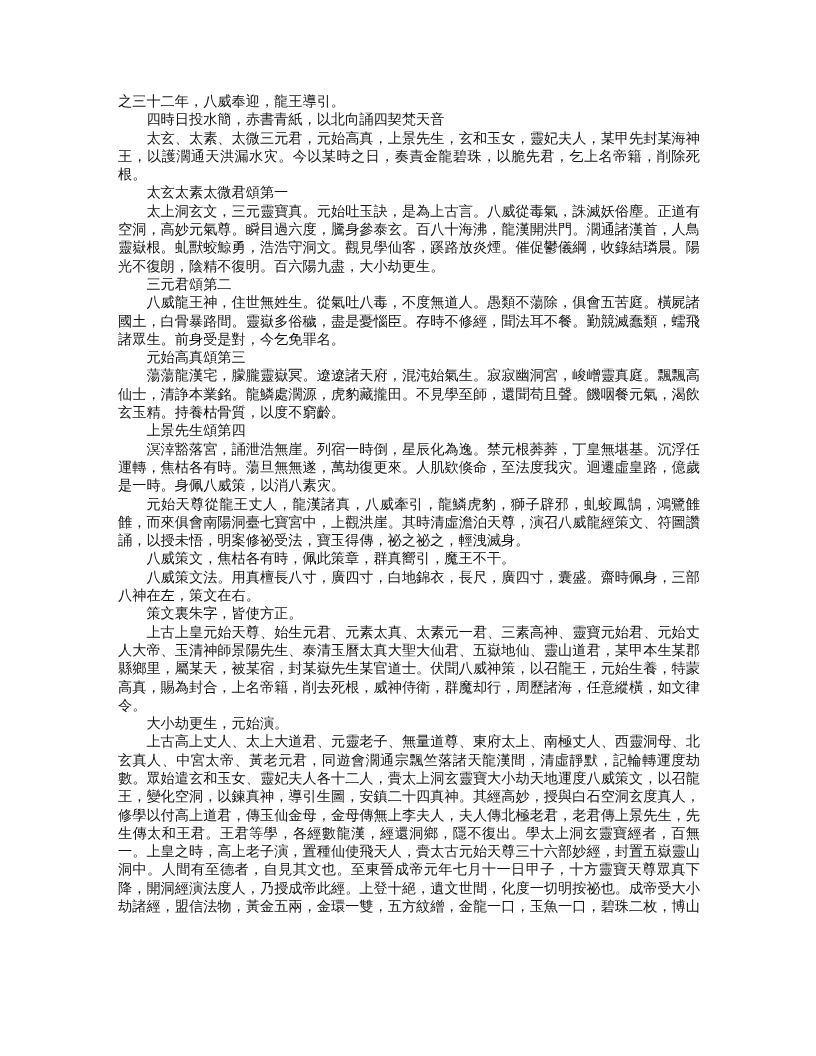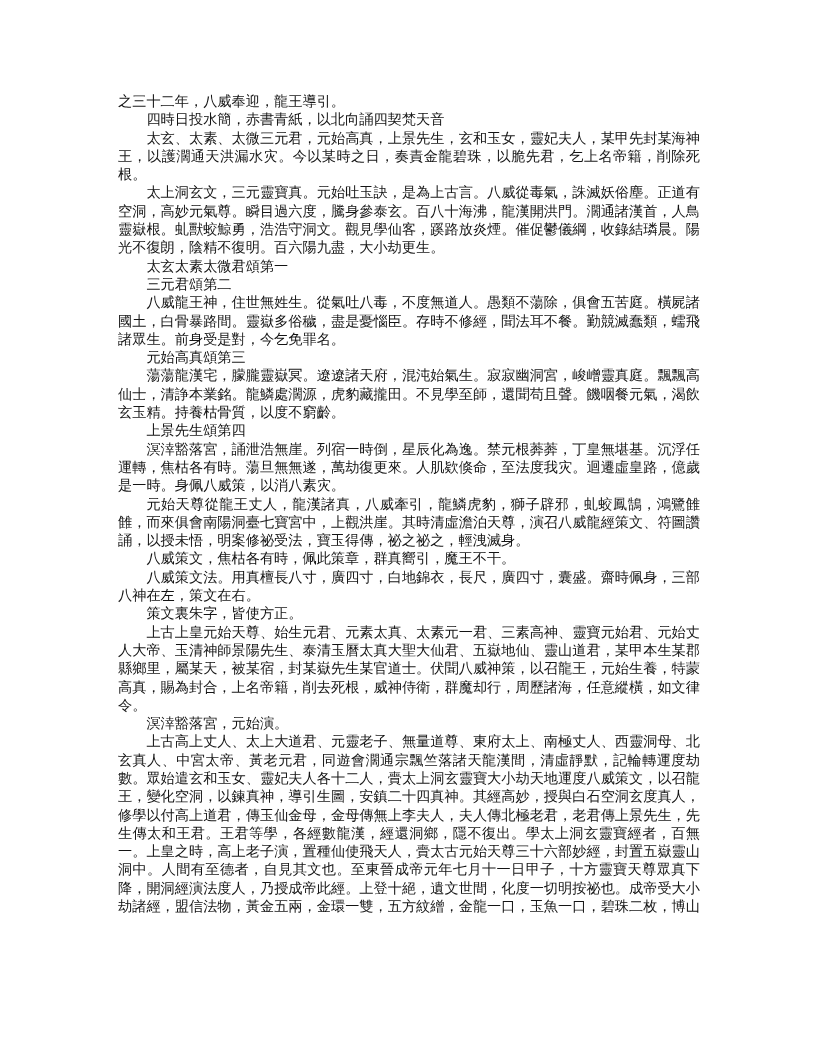--- a/index.html
+++ b/index.html
@@ -39,29 +39,29 @@
   }
 </style>
 </head>
 <body>
 
 <div class="page">
   <div class="doc-body" id="doc-body">
       <p class="no-indent">之三十二年，八威奉迎，龍王導引。</p>
       <p class="indent">四時日投水簡，赤書青紙，以北向誦四契梵天音</p>
       <p class="indent">太玄、太素、太微三元君，元始高真，上景先生，玄和玉女，靈妃夫人，某甲先封某海神王，以護濶通天洪漏水灾。今以某時之日，奏責金龍碧珠，以脆先君，乞上名帝籍，削除死根。</p>
+      <p class="indent">太玄太素太微君頌第一</p>
       <p class="indent">太上洞玄文，三元靈寶真。元始吐玉訣，是為上古言。八威從毒氣，誅滅妖俗塵。正道有空洞，高妙元氣尊。瞬目過六度，騰身參泰玄。百八十海沸，龍漢開洪門。濶通諸漢首，人鳥靈嶽根。虬獸蛟鯨勇，浩浩守洞文。觀見學仙客，蹊路放炎煙。催促鬱儀綱，收錄結璘晨。陽光不復朗，陰精不復明。百六陽九盡，大小劫更生。</p>
-      <p class="indent">太玄太素太微君頌第一</p>
       <p class="indent">三元君頌第二</p>
       <p class="indent">八威龍王神，住世無姓生。從氣吐八毒，不度無道人。愚類不蕩除，俱會五苦庭。橫屍諸國土，白骨暴路間。靈嶽多俗穢，盡是憂惱臣。存時不修經，聞法耳不餐。勤競滅蠢類，蠕飛諸眾生。前身受是對，今乞免罪名。</p>
       <p class="indent">元始高真頌第三</p>
       <p class="indent">蕩蕩龍漢宅，朦朧靈嶽冥。遼遼諸天府，混沌始氣生。寂寂幽洞宮，峻嶒靈真庭。飄飄高仙士，清諍本業銘。龍鱗處濶源，虎豹藏攏田。不見學至師，還聞苟且聲。饑咽餐元氣，渴飲玄玉精。持養枯骨質，以度不窮齡。</p>
       <p class="indent">上景先生頌第四</p>
       <p class="indent">溟涬豁落宮，誦泄浩無崖。列宿一時倒，星辰化為逸。禁元根莾莾，丁皇無堪基。沉浮任運轉，焦枯各有時。蕩旦無無遂，萬劫復更來。人肌欵倏命，至法度我灾。迴遷虛皇路，億歲是一時。身佩八威策，以消八素灾。</p>
       <p class="indent">元始天尊從龍王丈人，龍漢諸真，八威牽引，龍鱗虎豹，獅子辟邪，虬蛟鳳鵠，鴻鷺雔雔，而來俱會南陽洞臺七寶宮中，上觀洪崖。其時清虛澹泊天尊，演召八威龍經策文、符圖讚誦，以授未悟，明案修祕受法，寶玉得傳，祕之祕之，輕洩滅身。</p>
       <p class="indent">八威策文，焦枯各有時，佩此策章，群真嚮引，魔王不干。</p>
       <p class="indent">八威策文法。用真檀長八寸，廣四寸，白地錦衣，長尺，廣四寸，囊盛。齋時佩身，三部八神在左，策文在右。</p>
       <p class="indent">策文裏朱字，皆使方正。</p>
       <p class="indent">上古上皇元始天尊、始生元君、元素太真、太素元一君、三素高神、靈寶元始君、元始丈人大帝、玉清神師景陽先生、泰清玉曆太真大聖大仙君、五嶽地仙、靈山道君，某甲本生某郡縣鄉里，屬某天，被某宿，封某嶽先生某官道士。伏聞八威神策，以召龍王，元始生養，特蒙高真，賜為封合，上名帝籍，削去死根，威神侍衛，群魔却行，周歷諸海，任意縱橫，如文律令。</p>
-      <p class="indent">溟涬豁落宮，元始演。</p>
+      <p class="indent">大小劫更生，元始演。</p>
       <p class="indent">上古高上丈人、太上大道君、元靈老子、無量道尊、東府太上、南極丈人、西靈洞母、北玄真人、中宮太帝、黃老元君，同遊會濶通宗飄竺落諸天龍漢間，清虛靜默，記輪轉運度劫數。眾始遣玄和玉女、靈妃夫人各十二人，賷太上洞玄靈寶大小劫天地運度八威策文，以召龍王，變化空洞，以鍊真神，導引生圖，安鎮二十四真神。其經高妙，授與白石空洞玄度真人，修學以付高上道君，傳玉仙金母，金母傳無上李夫人，夫人傳北極老君，老君傳上景先生，先生傳太和王君。王君等學，各經數龍漢，經還洞鄉，隱不復出。學太上洞玄靈寶經者，百無一。上皇之時，高上老子演，置種仙使飛天人，賷太古元始天尊三十六部妙經，封置五嶽靈山洞中。人間有至德者，自見其文也。至東晉成帝元年七月十一日甲子，十方靈寶天尊眾真下降，開洞經演法度人，乃授成帝此經。上登十絕，遺文世間，化度一切明按祕也。成帝受大小劫諸經，盟信法物，黃金五兩，金環一雙，五方紋繒，金龍一口，玉魚一口，碧珠二枚，博山香爐一口，</p>
     </div>
 </div>
 
 </body></html>

